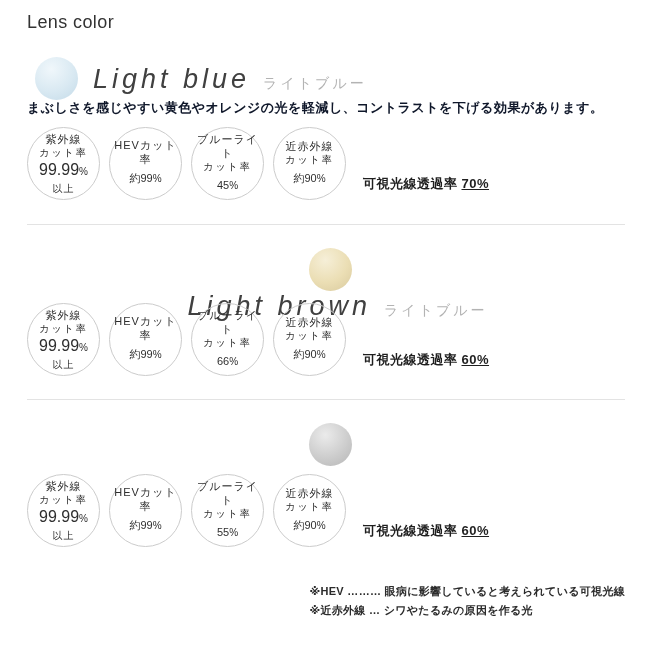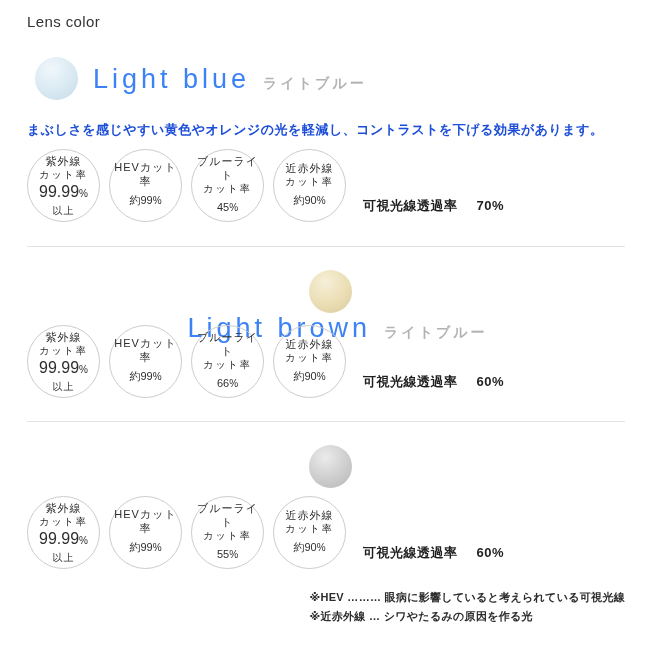--- a/index.html
+++ b/index.html
@@ -1,52 +1,52 @@
 <!DOCTYPE html>
 <html><head>
 <meta charset="utf-8">
 <style>
   html,body{margin:0;padding:0;background:#fff;}
   body{width:650px;height:650px;overflow:hidden;font-family:"Liberation Sans","DejaVu Sans",sans-serif;-webkit-font-smoothing:antialiased;}
   .page{box-sizing:border-box;width:650px;height:650px;padding:14px 25px 0 27px;background:#fff;}
-  .lens-heading{font-size:15px;font-weight:400;color:#333;letter-spacing:.4px;line-height:16px;margin:0;}
+  .lens-heading{font-size:18px;font-weight:400;color:#333;letter-spacing:.4px;line-height:16px;margin:0;}
 
   .section-head{display:flex;align-items:center;margin:27px 0 0 8px;height:43px;}
   .section-head.later{margin-top:23px;flex-direction:column;}
   .swatch{width:43px;height:43px;border-radius:50%;flex:0 0 auto;}
   .titles{display:flex;align-items:baseline;margin-left:15px;}
-  .title-en{font-size:27px;font-weight:400;color:#3b82f6;letter-spacing:4px;line-height:30px;}
-  .title-kana{font-size:14px;color:#b3b3b3;letter-spacing:3px;margin-left:13px;font-weight:bold;}
+  .title-en{font-size:27px;font-weight:400;color:#404040;letter-spacing:4px;line-height:30px;font-style:italic;}
+  .title-kana{font-size:14px;color:#b3b3b3;letter-spacing:3px;margin-left:13px;}
 
-  .desc{margin:22px 0 0 0;font-size:13px;line-height:15px;color:#1d4ed8;letter-spacing:.5px;font-weight:600;}
+  .desc{margin:0 0 0 0;font-size:13px;line-height:15px;color:#0f172a;letter-spacing:.5px;font-weight:600;}
 
   .badges-row{display:flex;align-items:flex-end;margin-top:12px;}
   .badges-row.tight{margin-top:8px;}
   .badge{box-sizing:border-box;width:73px;height:73px;border:1px solid #ccc;border-radius:50%;
          display:flex;flex-direction:column;justify-content:center;align-items:center;
          text-align:center;margin-right:9px;color:#2e2e2e;flex:0 0 auto;}
   .badge span{display:block;}
   .badge span:empty{display:none;}
   .b-top{font-size:11px;line-height:14px;letter-spacing:1px;}
   .b-mid{font-size:10px;line-height:13px;letter-spacing:2px;}
   .b-val{font-size:17px;line-height:21px;letter-spacing:0;}
   .b-val span{display:inline;}
   .b-prefix{font-size:11px;}
   .b-num{font-size:11px;}
   .b-num.small{font-size:16px;}
   .b-unit{font-size:10px;}
   .b-bottom{font-size:10px;line-height:13px;letter-spacing:1px;}
 
   .transmittance{margin-left:8px;padding-bottom:7px;font-size:13px;font-weight:600;color:#1f1f1f;letter-spacing:.5px;white-space:nowrap;}
-  .transmittance .t-val{margin-left:19px;}
+  .transmittance .t-val{margin-left:4px;text-decoration:underline;}
 
   .divider{border:none;border-top:1px solid #e3e3e3;margin:24px 0 0 0;height:0;}
   .divider.d2{margin-top:23px;}
 
-  .footnotes{display:flex;justify-content:flex-end;margin-top:19px;}
+  .footnotes{display:flex;justify-content:flex-end;margin-top:35px;}
   .footnotes-inner{text-align:left;font-size:11px;line-height:19px;color:#2b2b2b;font-weight:600;letter-spacing:.3px;}
 </style>
 </head>
 <body>
 
 <div class="page">
 
   <h1 class="lens-heading">Lens color</h1>
 
   <section>

